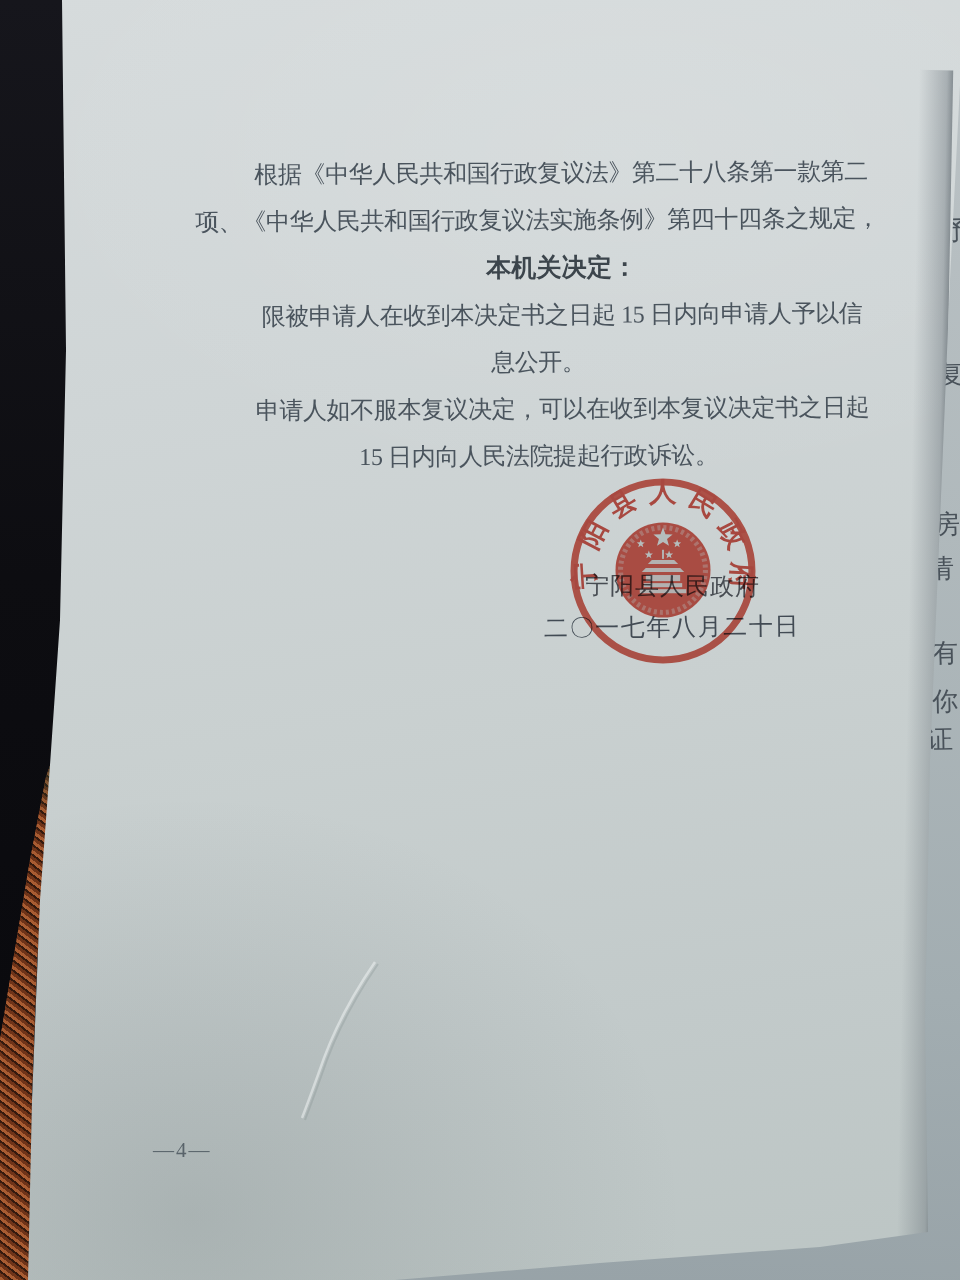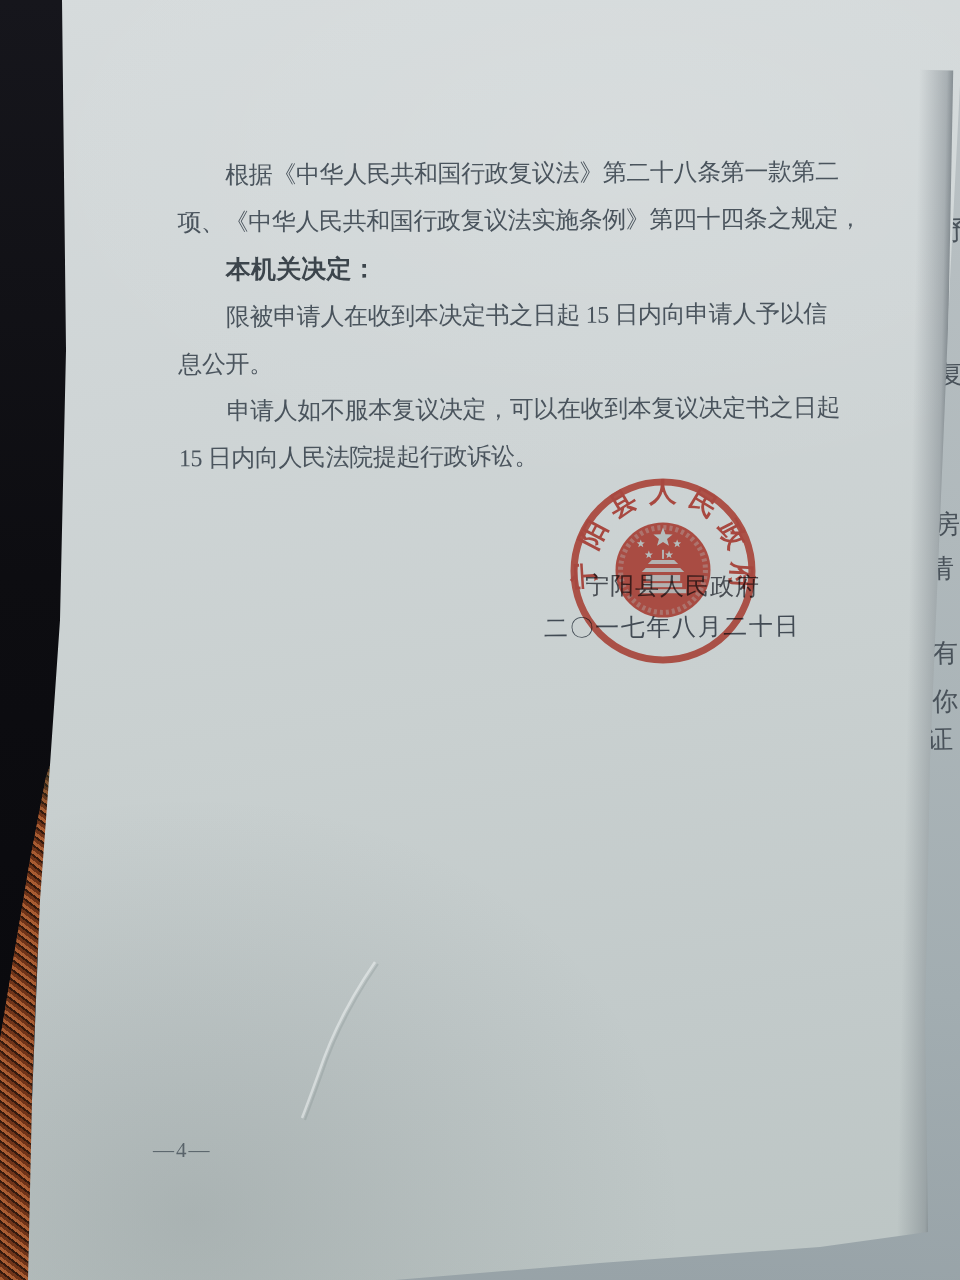--- a/index.html
+++ b/index.html
@@ -34,20 +34,21 @@
 
   
   .main-page{
     left:0;top:0;width:960px;height:1280px;
     clip-path:polygon(62px 0,960px 0,960px 85px,950px 280px,940px 520px,930px 760px,925px 1020px,928px 1232px,820px 1247px,600px 1263px,395px 1280px,28px 1280px,32px 1100px,40px 900px,50px 765px,60px 620px,66px 350px);
     background:
       radial-gradient(900px 500px at 65% 12%, rgba(255,255,255,.10), transparent 70%),
       radial-gradient(700px 600px at 20% 95%, rgba(70,82,84,.18), transparent 70%),
       linear-gradient(172deg,#d6dbdc 0%,#cfd5d6 30%,#c9d0d0 55%,#c2caca 78%,#bcc5c4 100%);
     filter:drop-shadow(3px 4px 5px rgba(22,28,38,.55));
+    text-align:center;
   }
   .edge-shade-right{
     left:908px;top:70px;width:34px;height:1170px;
     transform:rotate(1.1deg);
     background:linear-gradient(90deg, rgba(255,255,255,0) 0%, rgba(96,106,114,.38) 82%, rgba(70,80,88,.55) 100%);
   }
   .edge-shade-bottom{
     left:340px;top:1238px;width:620px;height:40px;
     transform:rotate(-4.6deg);transform-origin:right top;
     background:linear-gradient(180deg, rgba(255,255,255,0) 0%, rgba(96,106,114,.40) 85%, rgba(70,80,88,.55) 100%);

